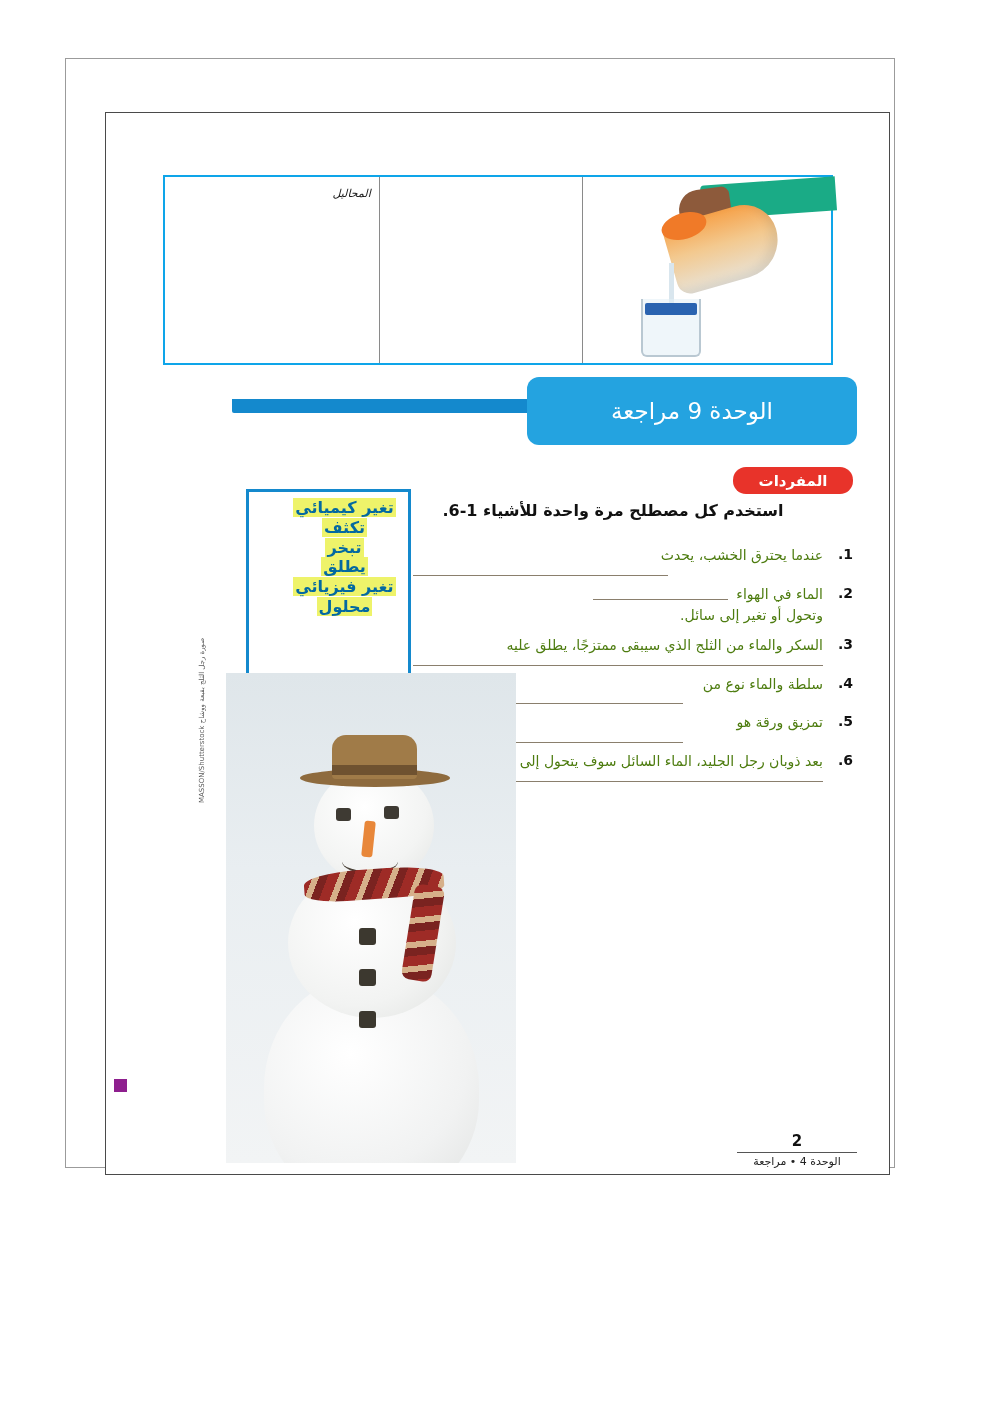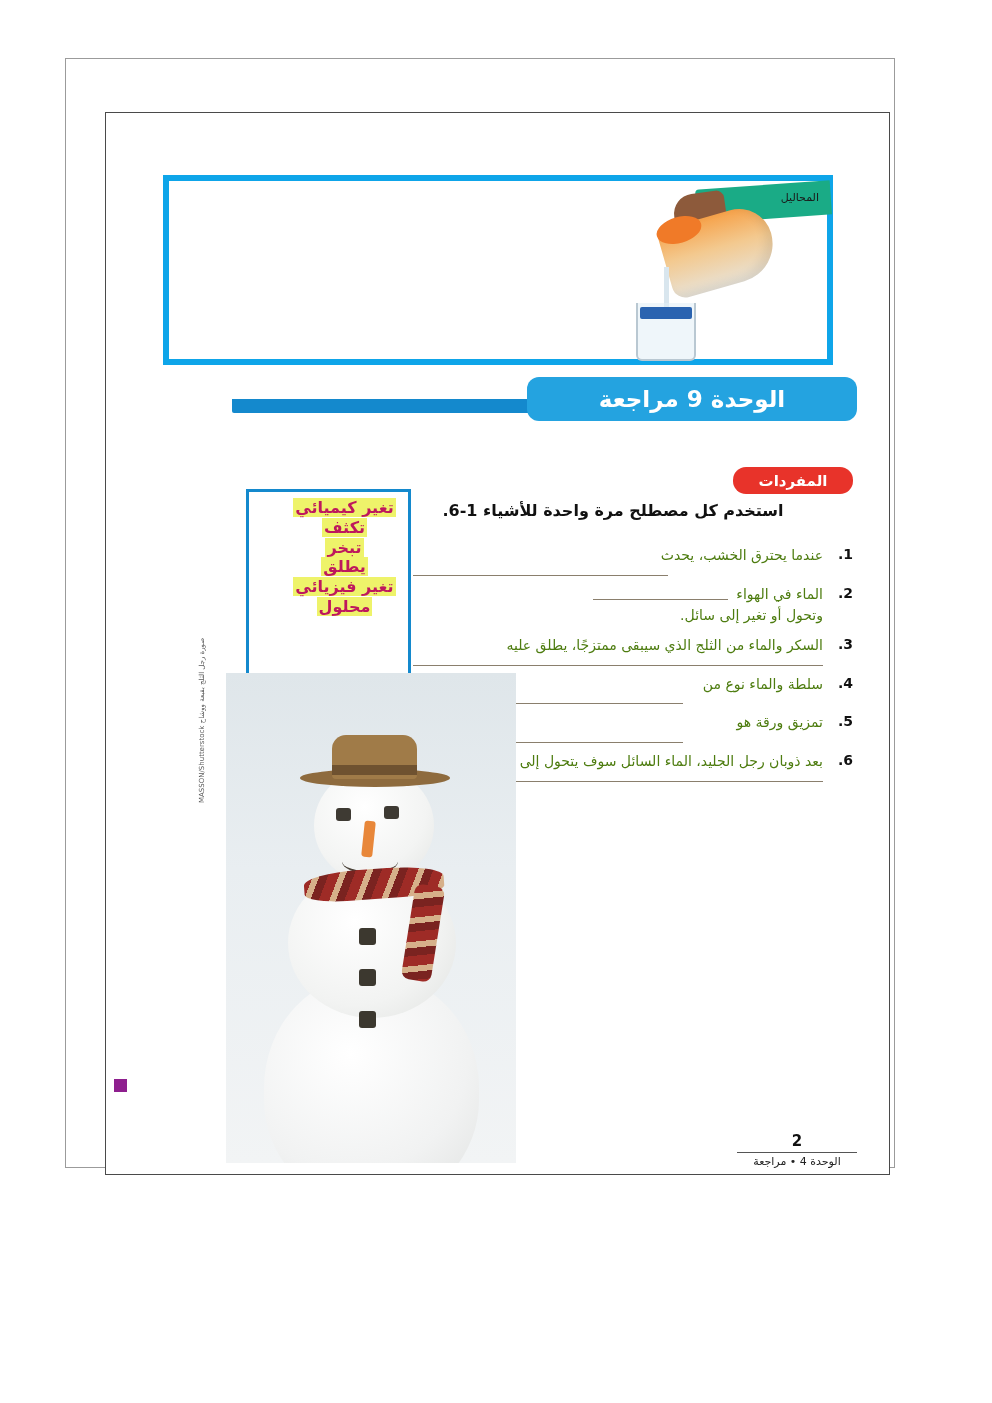--- a/index.html
+++ b/index.html
@@ -39,24 +39,25 @@
     overflow: hidden;
   }
 
   
   .top-table {
     position: absolute;
     left: 57px;
     top: 62px;
     width: 670px;
     height: 190px;
-    border: 6px solid #0ea5e9;
+    border: 2px solid #0ea5e9;
     box-sizing: border-box;
     display: flex;
-    flex-direction: column;
+    flex-direction: row;
+    font-style: italic;
   }
   .tt-cell {
     border-left: 1px solid #8a8a8a;
     box-sizing: border-box;
     position: relative;
   }
   .tt-cell:last-child { border-left: none; }
   .tt-cell.image-cell { width: 250px; }
   .tt-cell.mid-cell { width: 205px; }
   .tt-cell.label-cell { width: 215px; }
@@ -160,29 +161,29 @@
     width: 300px;
     height: 14px;
     background: #1489cd;
     border-radius: 0 0 0 2px;
   }
   .banner-pill {
     position: absolute;
     right: 0;
     top: 0;
     width: 330px;
-    height: 44px;
+    height: 68px;
     background: #24a3e0;
     border-radius: 12px;
     color: #ffffff;
     display: flex;
     align-items: center;
     justify-content: center;
     font-size: 23px;
-    font-weight: bold;
+    font-weight: normal;
     letter-spacing: 1px;
     font-family: "DejaVu Sans", sans-serif;
   }
 
   
   .vocab-tag {
     position: absolute;
     right: 36px;
     top: 338px;
     width: 120px;
@@ -223,21 +224,21 @@
     border: 3px solid #1489cd;
     box-sizing: border-box;
     background: #ffffff;
     padding-top: 6px;
   }
   .word {
     display: block;
     text-align: center;
     font-size: 16px;
     font-weight: bold;
-    color: #be185d;
+    color: #0369a1;
     line-height: 1.24;
     direction: rtl;
     font-family: "DejaVu Sans", sans-serif;
     padding-left: 32px;
   }
   .word span.hl {
     background: #eef36a;
     padding: 0 2px;
   }
 

